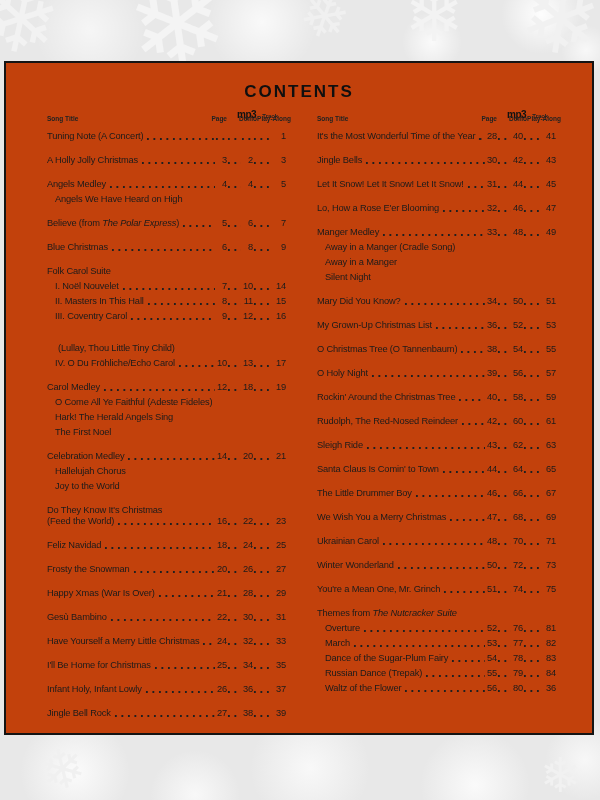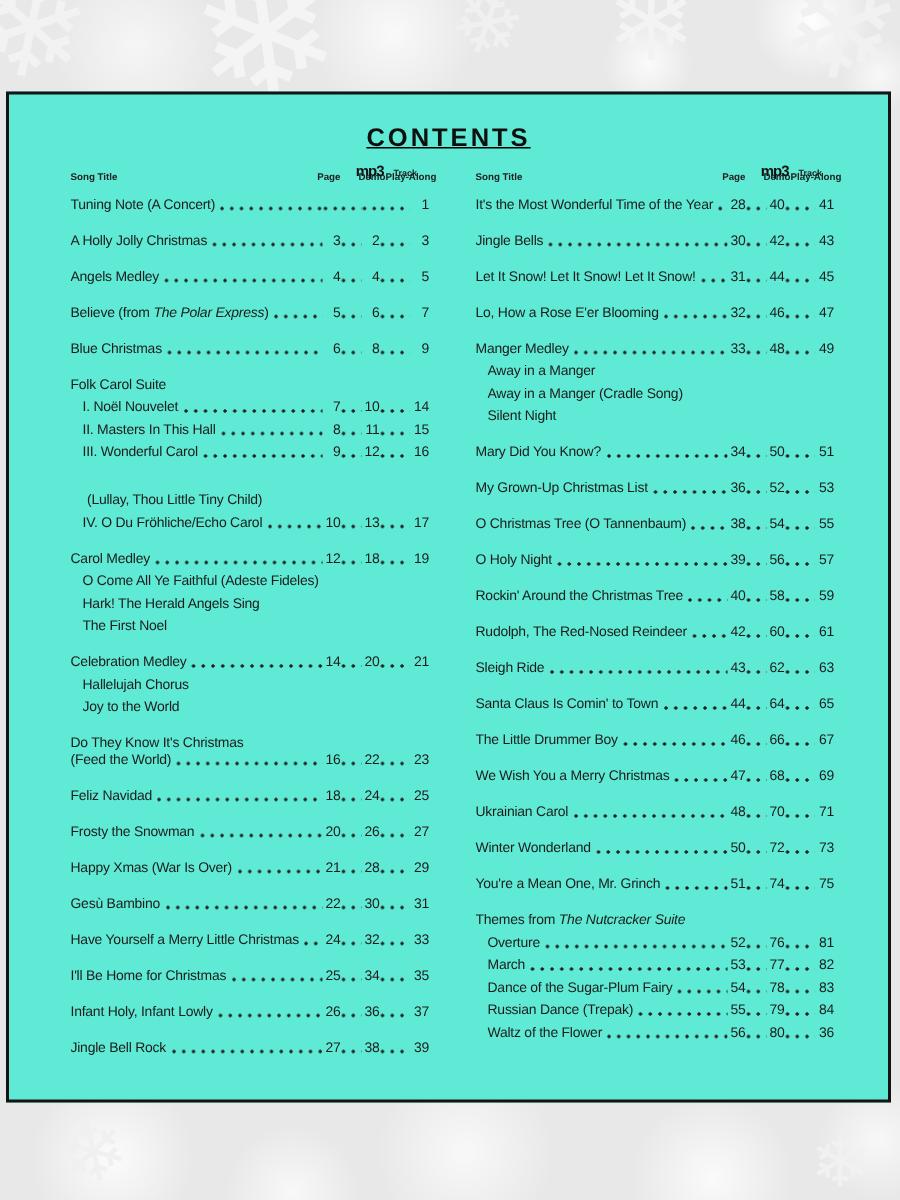--- a/index.html
+++ b/index.html
@@ -26,21 +26,21 @@
   .f1{left:-18px;top:-26px;font-size:92px;transform:rotate(12deg);}
   .f2{left:128px;top:-34px;font-size:118px;color:#f4f4f4;transform:rotate(-8deg);}
   .f3{left:300px;top:-12px;font-size:58px;color:#f0f0f0;transform:rotate(20deg);}
   .f4{left:404px;top:-20px;font-size:72px;color:#f3f3f3;}
   .f5{left:520px;top:-28px;font-size:96px;color:#f1f1f1;transform:rotate(9deg);}
   .f6{left:40px;top:742px;font-size:54px;color:#f0f0f0;transform:rotate(-14deg);}
   .f7{left:540px;top:752px;font-size:48px;color:#f1f1f1;}
 
   .sheet{
     position:absolute;left:4px;top:61px;width:586px;height:670px;
-    background:#5eead4;border:2px solid #141414;text-decoration:underline;
+    background:#c2410c;border:2px solid #141414;
   }
   h1{
     margin:19px 0 0;text-align:center;
     font-size:17px;font-weight:bold;letter-spacing:2px;color:#0f0f0f;
   }
   .col{position:absolute;top:42px;width:239px;}
   .col-left{left:41px;}
   .col-right{left:311px;}
 
   .colhead{position:relative;height:23px;color:#222;}
@@ -128,20 +128,23 @@
         </div>
         <div class="row gap-lg">
           <span class="title"><span>Angels Medley</span></span>
           <span class="dots flexdots"></span>
           <span class="num pagecell">4</span>
           <span class="dots g1"></span>
           <span class="num demopcell">4</span>
           <span class="dots g2"></span>
           <span class="num playcell">5</span>
         </div>
+        <div class="row gap-sm ind-1">
+          <span class="title"><span>Angels We Have Heard on High</span></span>
+        </div>
         <div class="row gap-lg">
           <span class="title"><span>Believe (from </span><i>The Polar Express</i><span>)</span></span>
           <span class="dots flexdots"></span>
           <span class="num pagecell">5</span>
           <span class="dots g1"></span>
           <span class="num demopcell">6</span>
           <span class="dots g2"></span>
           <span class="num playcell">7</span>
         </div>
         <div class="row gap-lg">
@@ -168,21 +171,21 @@
         <div class="row gap-sm ind-1">
           <span class="title"><span>II. Masters In This Hall</span></span>
           <span class="dots flexdots"></span>
           <span class="num pagecell">8</span>
           <span class="dots g1"></span>
           <span class="num demopcell">11</span>
           <span class="dots g2"></span>
           <span class="num playcell">15</span>
         </div>
         <div class="row gap-sm ind-1">
-          <span class="title"><span>III. Wonderful Carol</span></span>
+          <span class="title"><span>III. Coventry Carol</span></span>
           <span class="dots flexdots"></span>
           <span class="num pagecell">9</span>
           <span class="dots g1"></span>
           <span class="num demopcell">12</span>
           <span class="dots g2"></span>
           <span class="num playcell">16</span>
         </div>
         <div class="row gap-cont ind-2">
           <span class="title"><span>(Lullay, Thou Little Tiny Child)</span></span>
         </div>
@@ -368,24 +371,24 @@
         <div class="row gap-lg">
           <span class="title"><span>Manger Medley</span></span>
           <span class="dots flexdots"></span>
           <span class="num pagecell">33</span>
           <span class="dots g1"></span>
           <span class="num demopcell">48</span>
           <span class="dots g2"></span>
           <span class="num playcell">49</span>
         </div>
         <div class="row gap-sm ind-1">
+          <span class="title"><span>Away in a Manger (Cradle Song)</span></span>
+        </div>
+        <div class="row gap-sm ind-1">
           <span class="title"><span>Away in a Manger</span></span>
-        </div>
-        <div class="row gap-sm ind-1">
-          <span class="title"><span>Away in a Manger (Cradle Song)</span></span>
         </div>
         <div class="row gap-sm ind-1">
           <span class="title"><span>Silent Night</span></span>
         </div>
         <div class="row gap-lg">
           <span class="title"><span>Mary Did You Know?</span></span>
           <span class="dots flexdots"></span>
           <span class="num pagecell">34</span>
           <span class="dots g1"></span>
           <span class="num demopcell">50</span>

